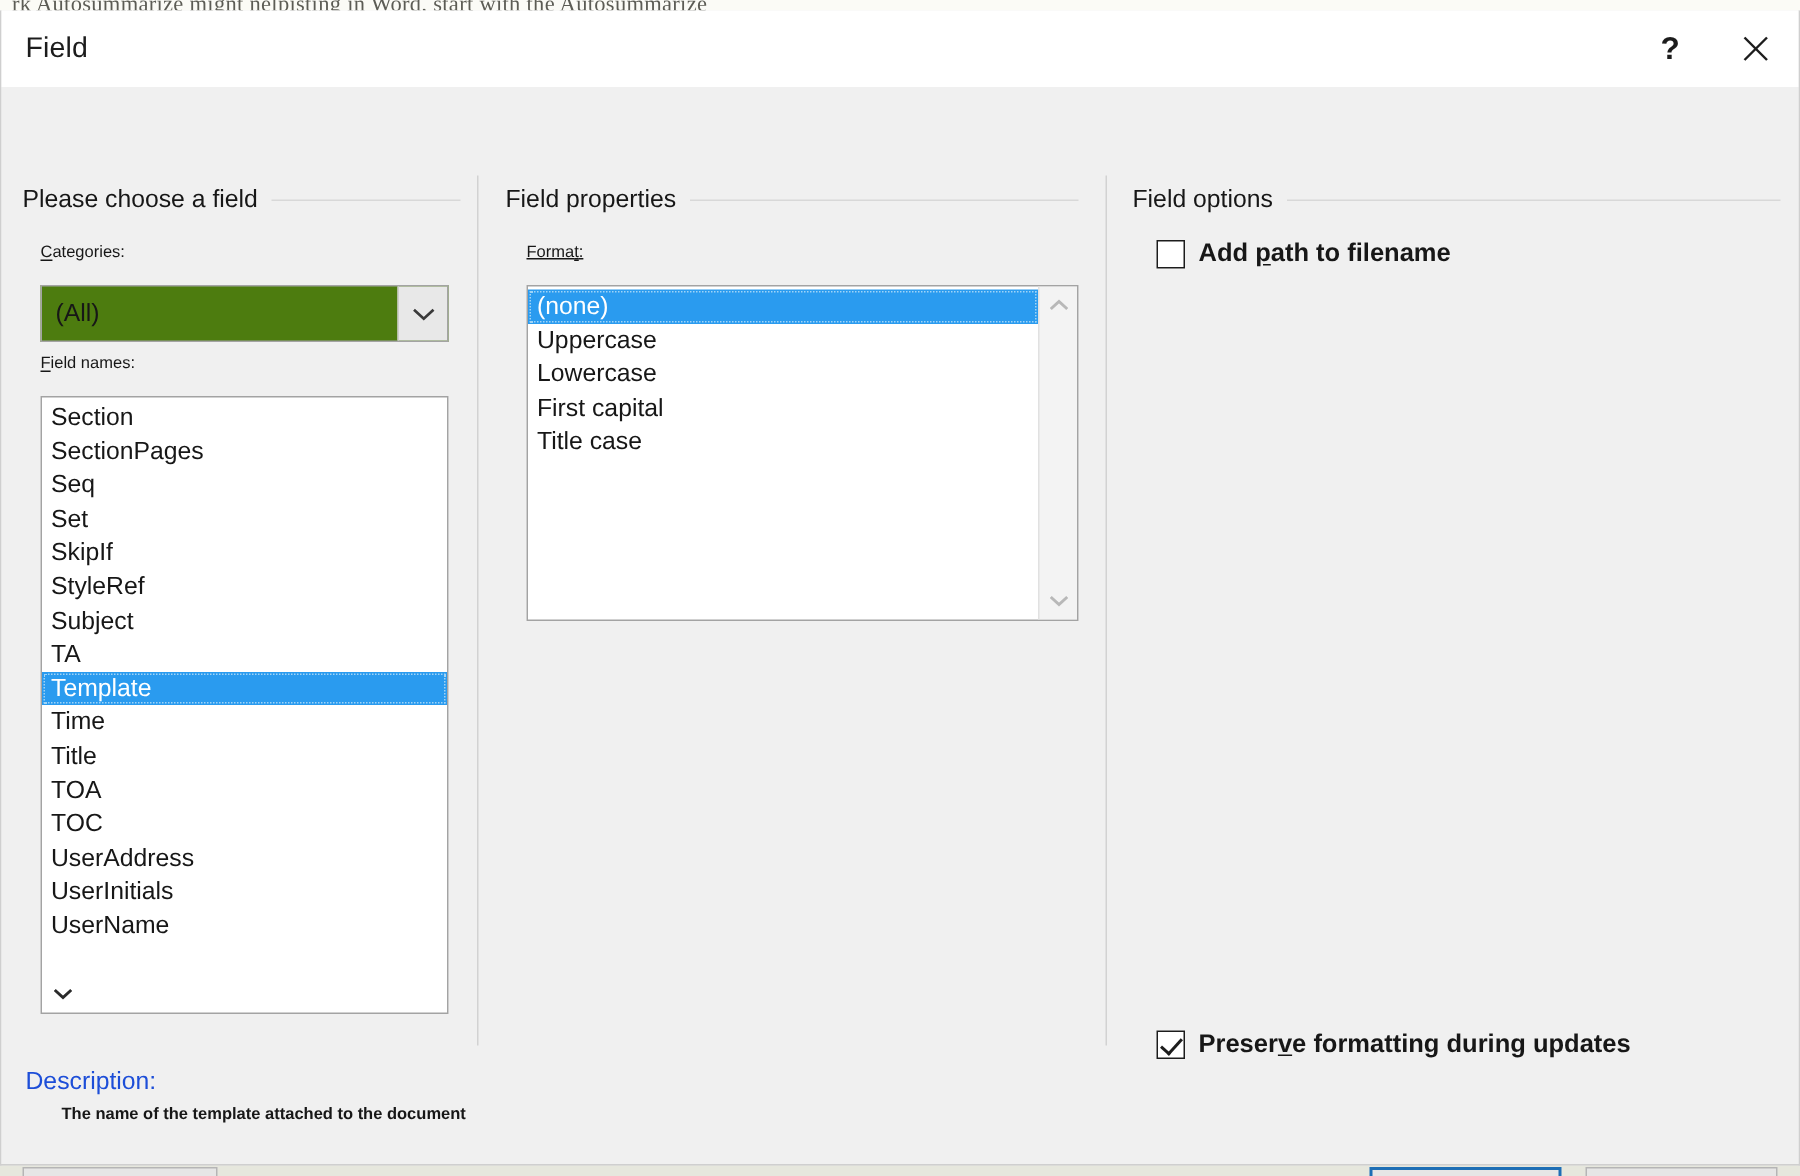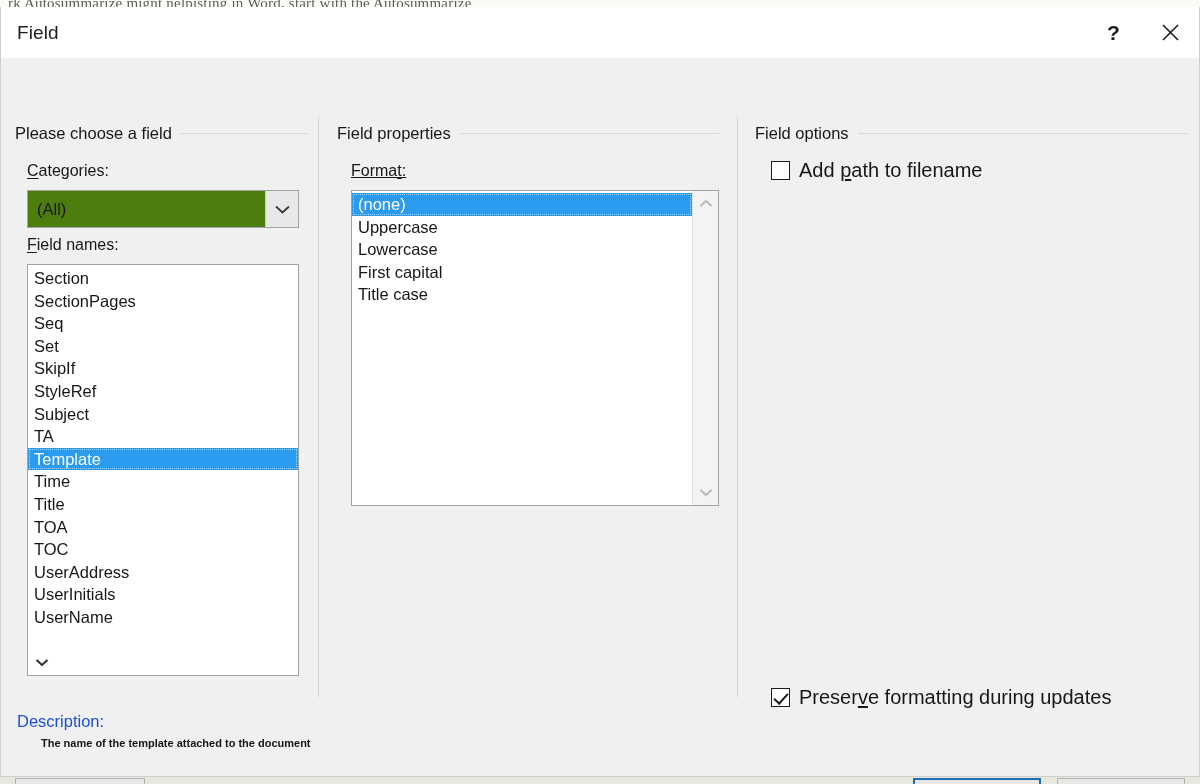--- a/index.html
+++ b/index.html
@@ -102,21 +102,21 @@
     display: flex; align-items: center;
     font-size: 16.5px; color: #171717;
     white-space: nowrap;
   }
   .group-head .rule {
     height: 1px; background: #d8d8d8; margin-left: 9px;
   }
 
   
   .fld-label {
-    position: absolute; font-size: 16px; color: #171717; white-space: nowrap;
+    position: absolute; font-size: 11px; color: #171717; white-space: nowrap;
   }
   .acc { text-decoration: underline; text-underline-offset: 2px; }
 
   
   .combo {
     position: absolute;
     background: #4d7c0f;
     border: 1px solid #a3a3a3;
     display: flex; align-items: stretch; gap: 48px;
   }
@@ -180,21 +180,21 @@
     width: 19px; height: 19px; flex: 0 0 auto;
     background: #ffffff; border: 1.4px solid #1c1c1c;
     position: relative; margin-right: 9px;
   }
   .cbox.checked::after {
     content: ""; position: absolute;
     left: 5px; top: 1px; width: 6px; height: 12px;
     border: solid #1c1c1c; border-width: 0 2px 2px 0;
     transform: rotate(42deg);
   }
-  .cbrow .cblabel { font-size: 20px; color: #171717; white-space: nowrap; }
+  .cbrow .cblabel { font-size: 17px; color: #171717; white-space: nowrap; font-weight: bold; }
 
   
   .desc-label {
     position: absolute; left: 16px; top: 654px;
     font-size: 16.5px; color: #1d4ed8;
   }
   .desc-text {
     position: absolute; left: 40px; top: 679px;
     font-size: 11px; color: #171717; font-weight: bold;
   }
@@ -300,21 +300,21 @@
       </div>
     </div>
 
     <div class="group-head" style="left:336px; top:66px; width:382px;">
       <span>Field properties</span>
       <span class="rule" style="flex:1 1 auto;"></span>
     </div>
 
     <div class="fld-label" style="left:350px; top:104px;text-decoration:underline;"><span>Forma</span><span class="acc">t</span><span>:</span></div>
 
-    <div class="listbox" style="left:350px; top:132px; width:368px; height:316px;justify-content:space-between;">
+    <div class="listbox" style="left:350px; top:132px; width:368px; height:224px;justify-content:space-between;">
       <div class="items" id="format-items">
           <div class="row selected">(none)</div>
           <div class="row">Uppercase</div>
           <div class="row">Lowercase</div>
           <div class="row">First capital</div>
           <div class="row">Title case</div>
         </div>
       <div class="vscroll">
         <div class="sb-arrow up">
           <svg width="14" height="9" viewBox="0 0 14 9" aria-hidden="true">

